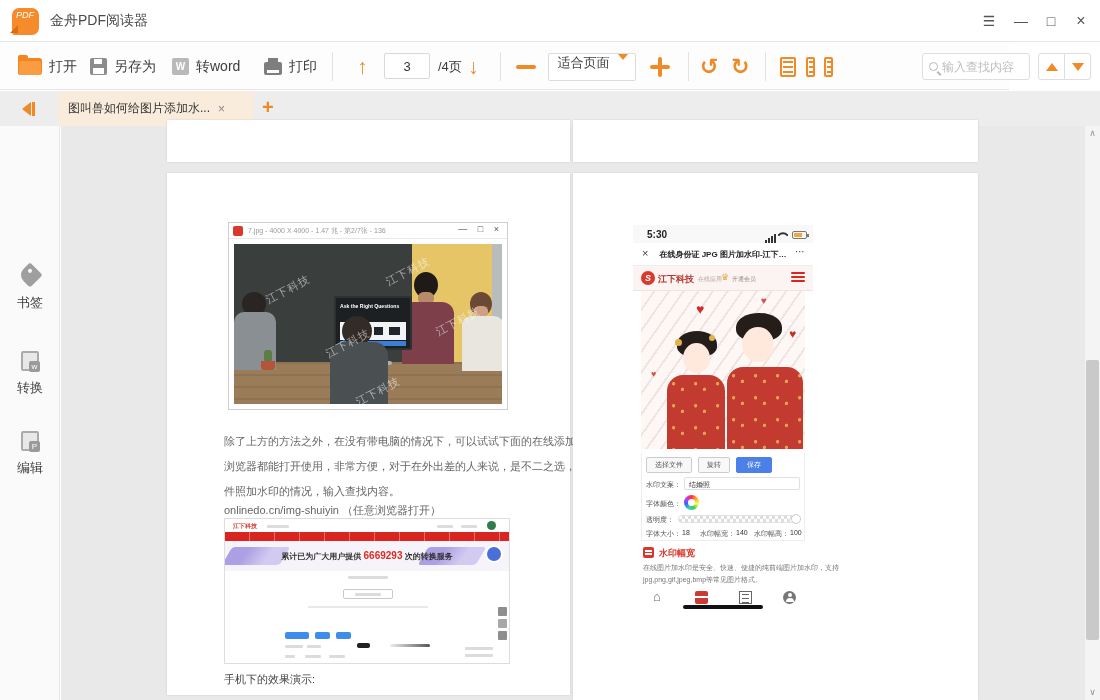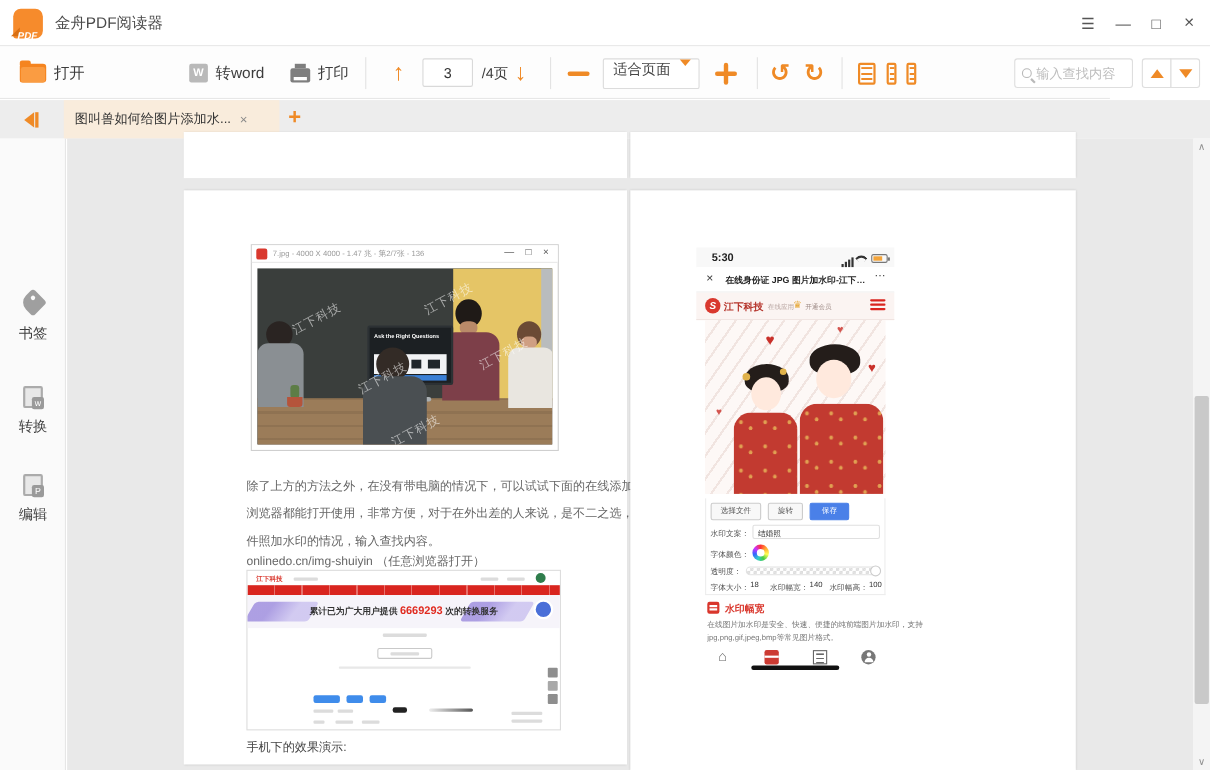--- a/index.html
+++ b/index.html
@@ -4,21 +4,21 @@
 <style>
   * { margin:0; padding:0; box-sizing:border-box; }
   html,body { width:1100px; height:700px; overflow:hidden; }
   body { font-family:"Liberation Sans","DejaVu Sans",sans-serif; background:#fff; position:relative; }
   .abs { position:absolute; }
 
   
   .titlebar { position:absolute; left:0; top:0; width:1100px; height:42px; background:#fff; border-bottom:1px solid #e7e7e7; }
   .app-logo { position:absolute; left:12px; top:8px; width:27px; height:27px; background:#f68b2c; border-radius:7px 7px 7px 3px; }
   .app-logo .fold { position:absolute; left:-2px; bottom:2px; width:0; height:0; border-right:8px solid #d96f12; border-top:8px solid transparent; }
-  .app-logo .txt { position:absolute; left:4px; top:19px; color:#fff; font-size:9px; font-weight:bold; font-style:italic;text-align:center; }
+  .app-logo .txt { position:absolute; left:4px; top:2px; color:#fff; font-size:9px; font-weight:normal; font-style:italic;text-align:center; }
   .app-title { position:absolute; left:50px; top:12px; font-size:14px; color:#4a4a4a; }
   .win-btn { position:absolute; top:9px; width:26px; height:24px; text-align:center; line-height:24px; color:#555; font-size:14px; cursor:default; }
 
   
   .toolbar { position:absolute; left:0; top:43px; width:1009px; height:47px; background:#fdfdfd; border-bottom:1px solid #e7e7e7; }
   .tb-item { position:absolute; top:0; height:47px; display:flex; align-items:center; gap:7px; color:#3c3c3c; font-size:14px; }
   .tb-sep { position:absolute; top:9px; width:1px; height:29px; background:#e3e3e3; }
   .folder-icon { width:24px; height:17px; background:#f5841f; border-radius:2px 3px 3px 2px; position:relative; }
   .folder-icon:before { content:""; position:absolute; left:0; top:-3px; width:10px; height:4px; background:#f5841f; border-radius:2px 2px 0 0; }
   .folder-icon:after { content:""; position:absolute; left:1px; top:3px; width:22px; height:14px; background:#fa9c42; border-radius:2px; }
@@ -146,20 +146,24 @@
   <div class="win-btn" style="right:66px;">—</div>
   <div class="win-btn" style="right:36px;">□</div>
   <div class="win-btn" style="right:6px; font-size:16px;">×</div>
 </div>
 
 <div class="toolbar">
   <div class="tb-item" style="left:18px;">
     <span class="folder-icon"></span>
     <span>打开</span>
   </div>
+  <div class="tb-item" style="left:90px;">
+    <span class="floppy-icon"></span>
+    <span>另存为</span>
+  </div>
   <div class="tb-item" style="left:172px;">
     <span class="wdoc-icon">W</span>
     <span>转word</span>
   </div>
   <div class="tb-item" style="left:264px;">
     <span class="printer-icon"></span>
     <span>打印</span>
   </div>
   <div class="tb-sep" style="left:332px;"></div>
 

